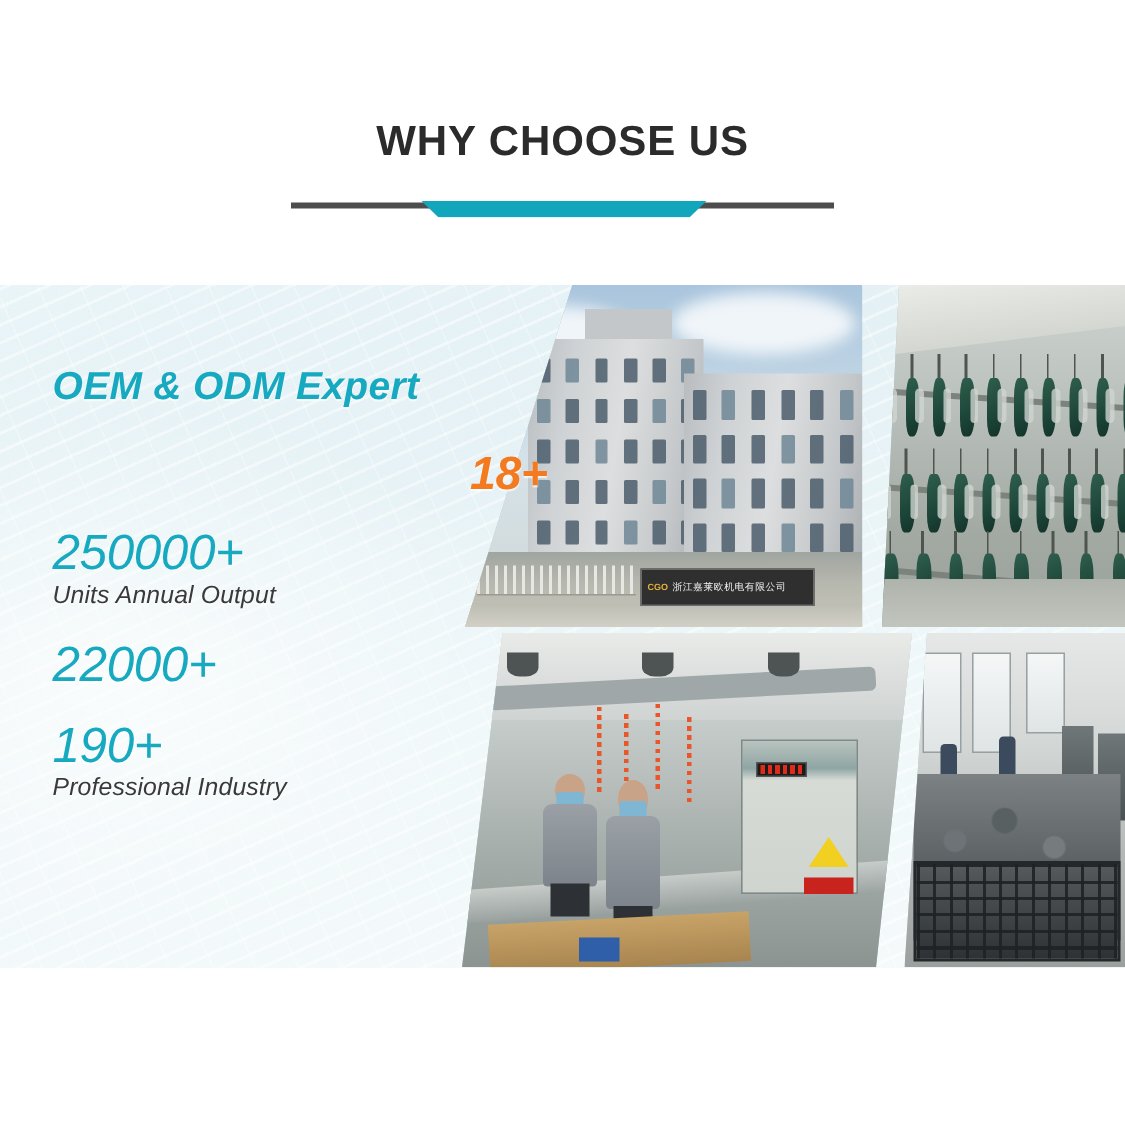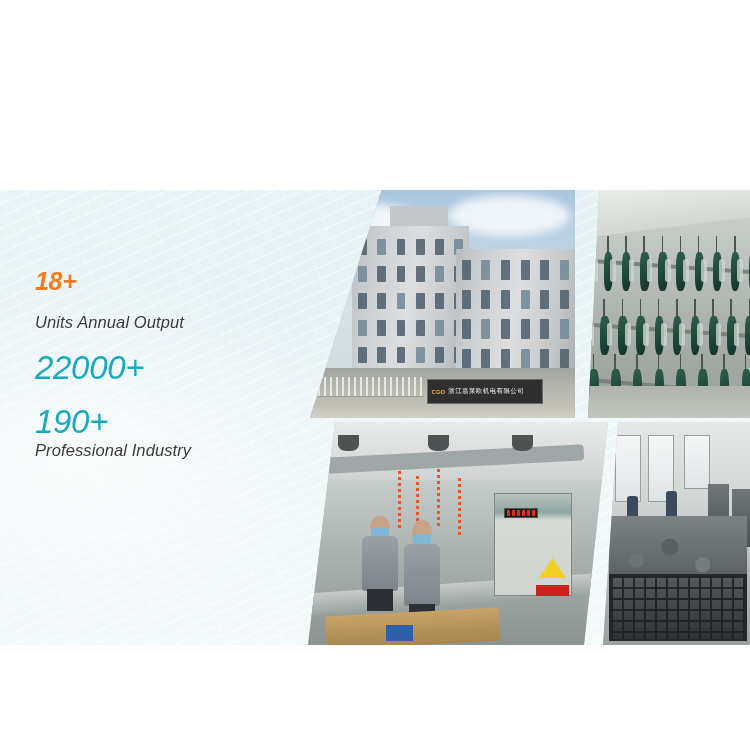--- a/index.html
+++ b/index.html
@@ -116,21 +116,22 @@
     font-size: 33px;
     font-style: italic;
     line-height: 1.08;
     color: #17a9c0;
     letter-spacing: -0.3px;
     text-shadow: 0 1px 1px rgba(255,255,255,0.8);
   }
   .stat-value.accent {
     color: #f47a20;
     font-weight: bold;
-    font-size: 25px;
+    font-size: 31px;
+    text-align: right;
   }
 
   .stat-label {
     font-size: 16.5px;
     font-style: italic;
     color: #3a3a3a;
     margin-top: 2px;
     letter-spacing: 0.1px;
     text-shadow: 0 1px 1px rgba(255,255,255,0.8);
   }
@@ -376,31 +377,40 @@
   .worker4 {
     position: absolute; top: 33%; width: 7%; height: 18%;
     background: #3b4a5c; border-radius: 3px;
   }
 </style>
 </head>
 <body>
 
 <div class="page">
 
+  <div class="heading-wrap">
+    <div class="heading-title">WHY CHOOSE US</div>
+    <div class="heading-rule">
+      <div class="rule-line"></div>
+      <div class="rule-badge"></div>
+    </div>
+  </div>
 
   <div class="band">
 
     <div class="stats">
 
+      <div class="tagline">OEM &amp; ODM Expert</div>
 
       <div class="stat first">
         <div class="stat-value accent">18+</div>
       </div>
 
       <div class="stat">
+        <div class="stat-value">250000+</div>
         <div class="stat-label">Units Annual Output</div>
       </div>
 
       <div class="stat">
         <div class="stat-value">22000+</div>
       </div>
 
       <div class="stat">
         <div class="stat-value">190+</div>
         <div class="stat-label">Professional Industry</div>

